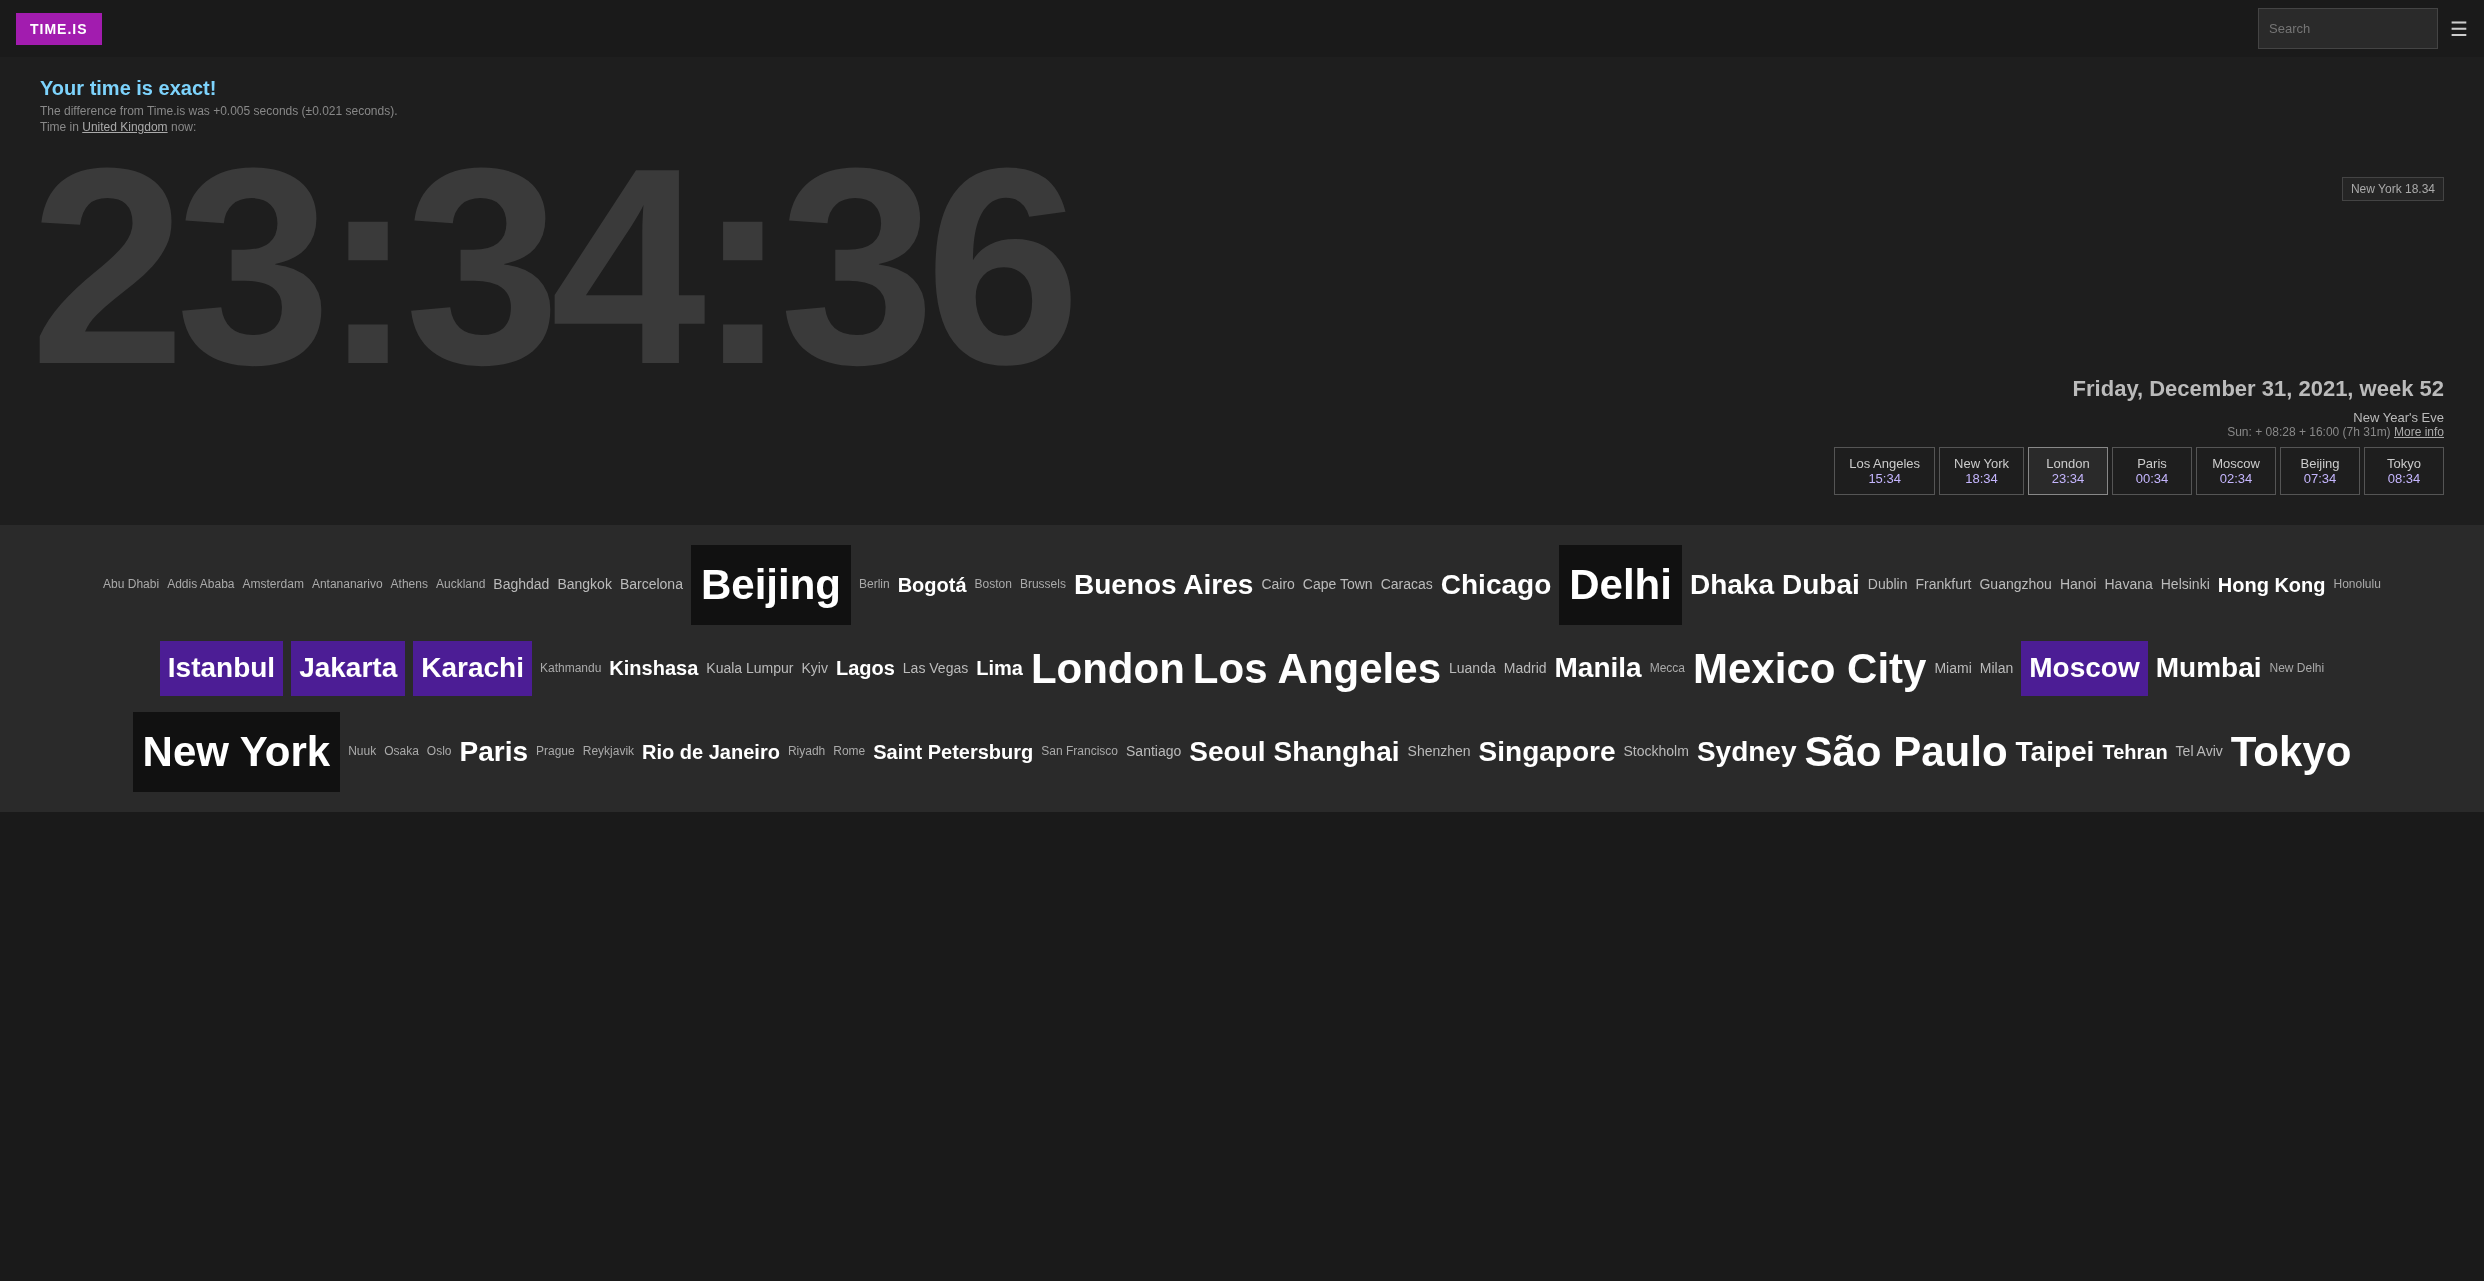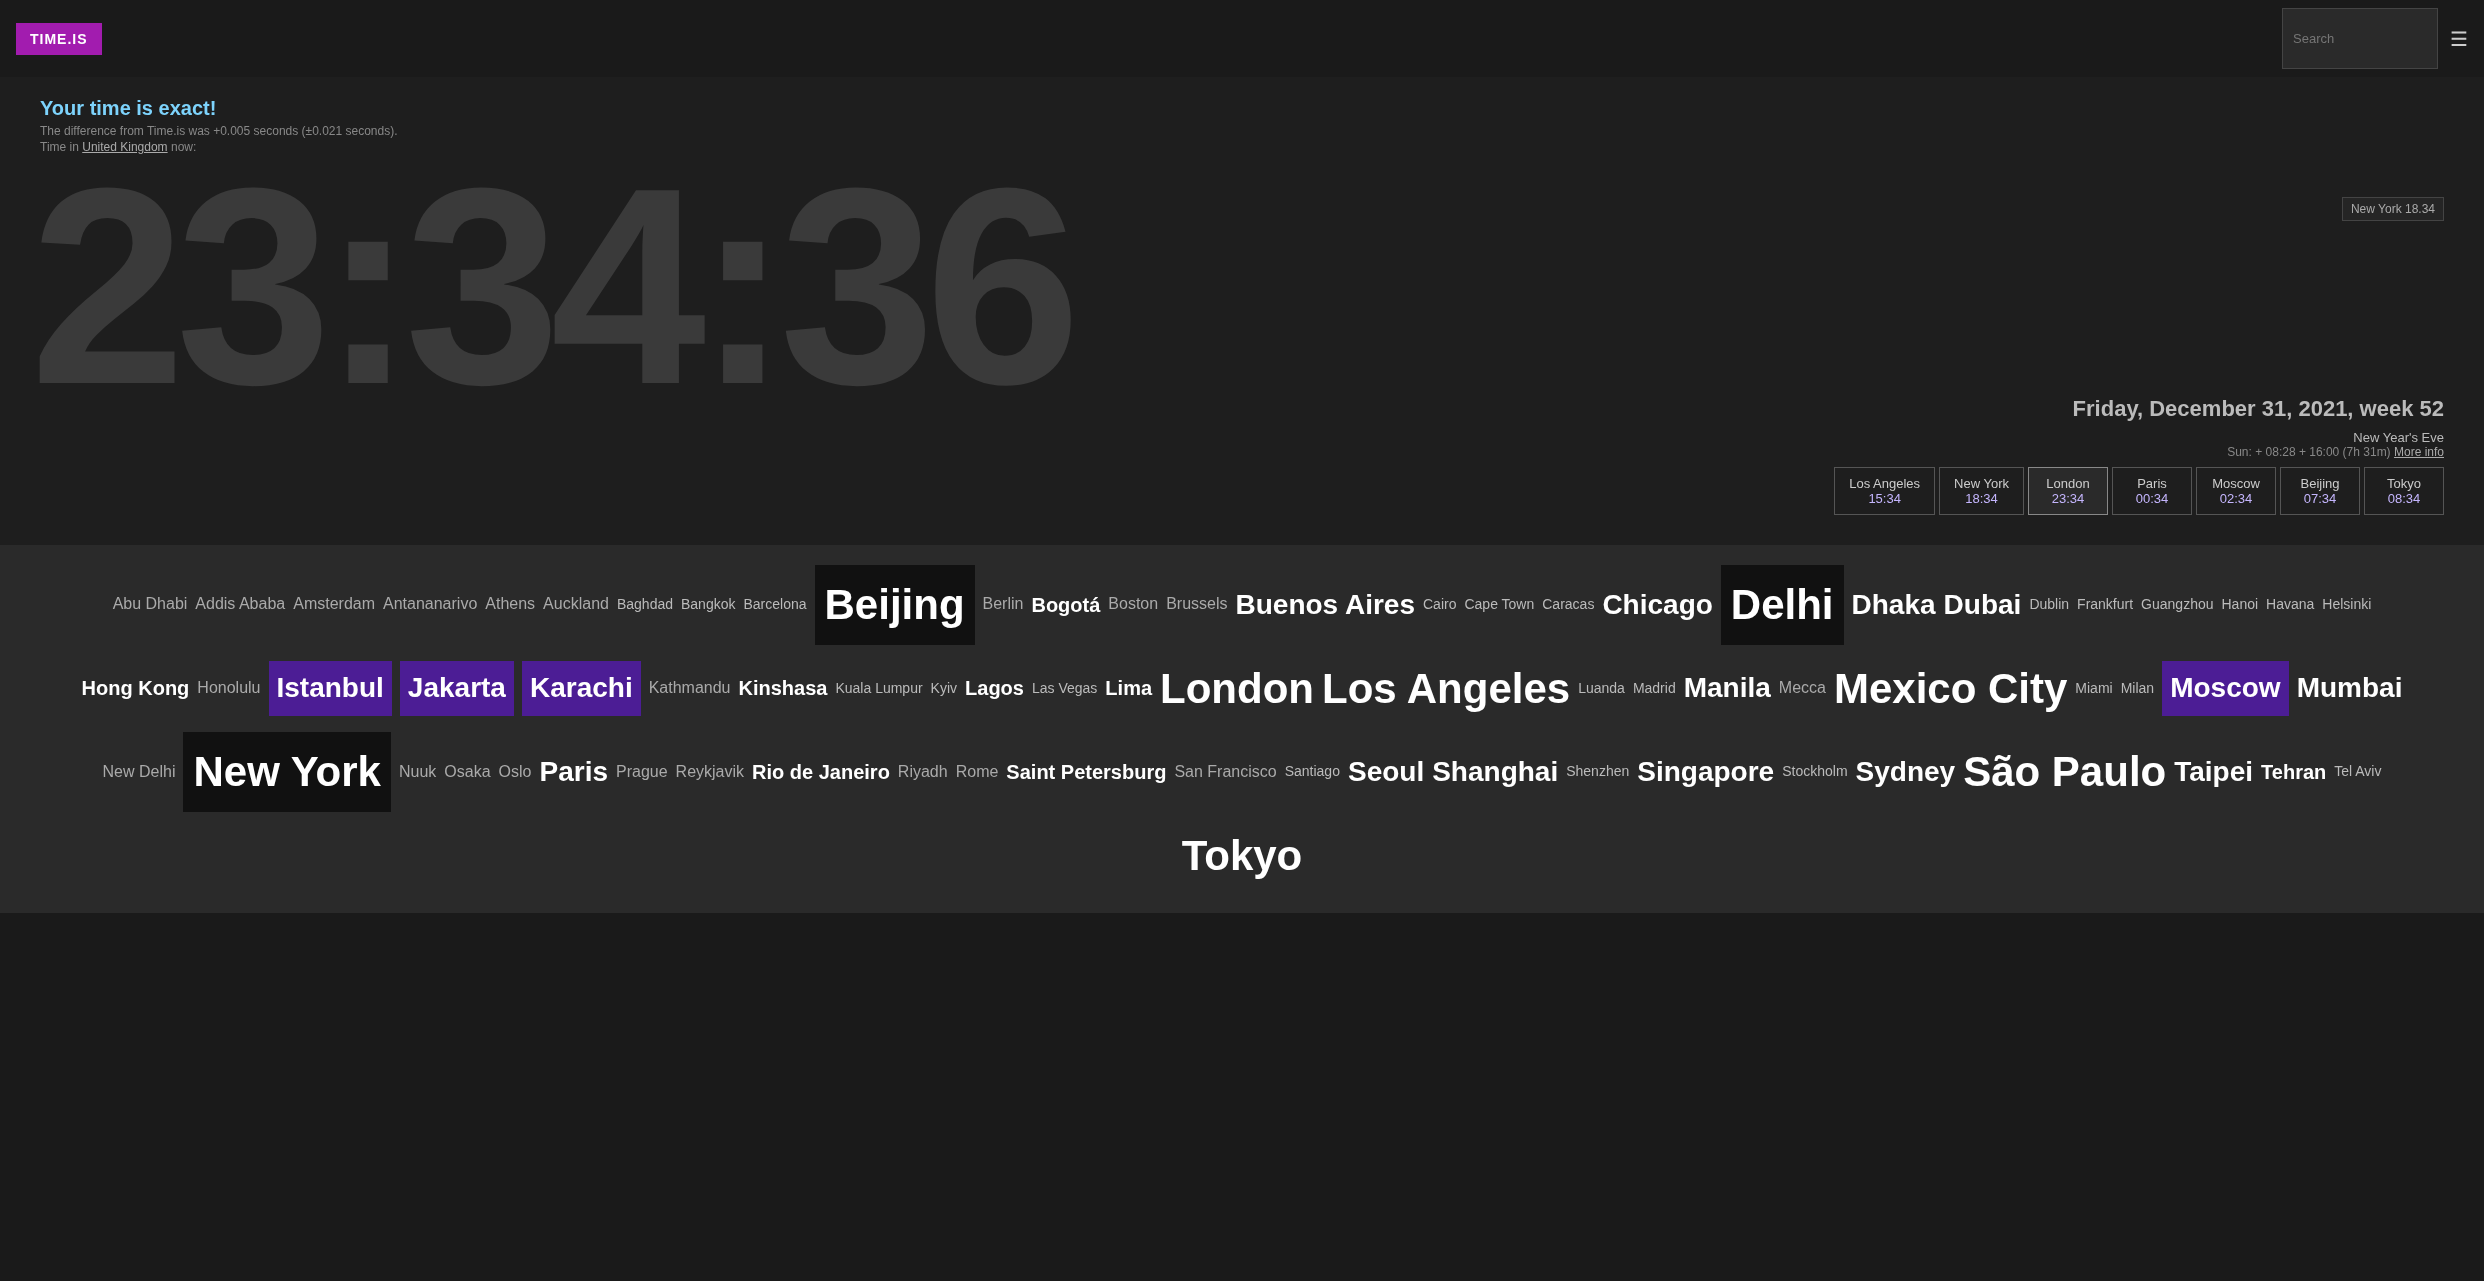--- a/index.html
+++ b/index.html
@@ -28,23 +28,23 @@
     }
     .header-right {
       display: flex;
       align-items: center;
       gap: 12px;
     }
     .search-input {
       background: #2a2a2a;
       border: 1px solid #444;
       color: #ccc;
-      padding: 22px 10px;
-      font-size: 13px;
-      width: 156px;
+      padding: 12px 10px;
+      font-size: 13px;
+      width: 180px;
       outline: none;
     }
     .menu-icon {
       color: #ccc;
       font-size: 20px;
       cursor: pointer;
     }
 
     
     .time-section {
@@ -185,21 +185,21 @@
     .city-tag.size-m {
       font-size: 20px;
       font-weight: bold;
       color: #fff;
     }
     .city-tag.size-s {
       font-size: 14px;
       color: #bbb;
     }
     .city-tag.size-xs {
-      font-size: 16px;
+      font-size: 12px;
       color: #aaa;
       text-align: right;
     }
 
     
     .ny-badge {
       position: absolute;
       right: 40px;
       top: 120px;
       font-size: 12px;

